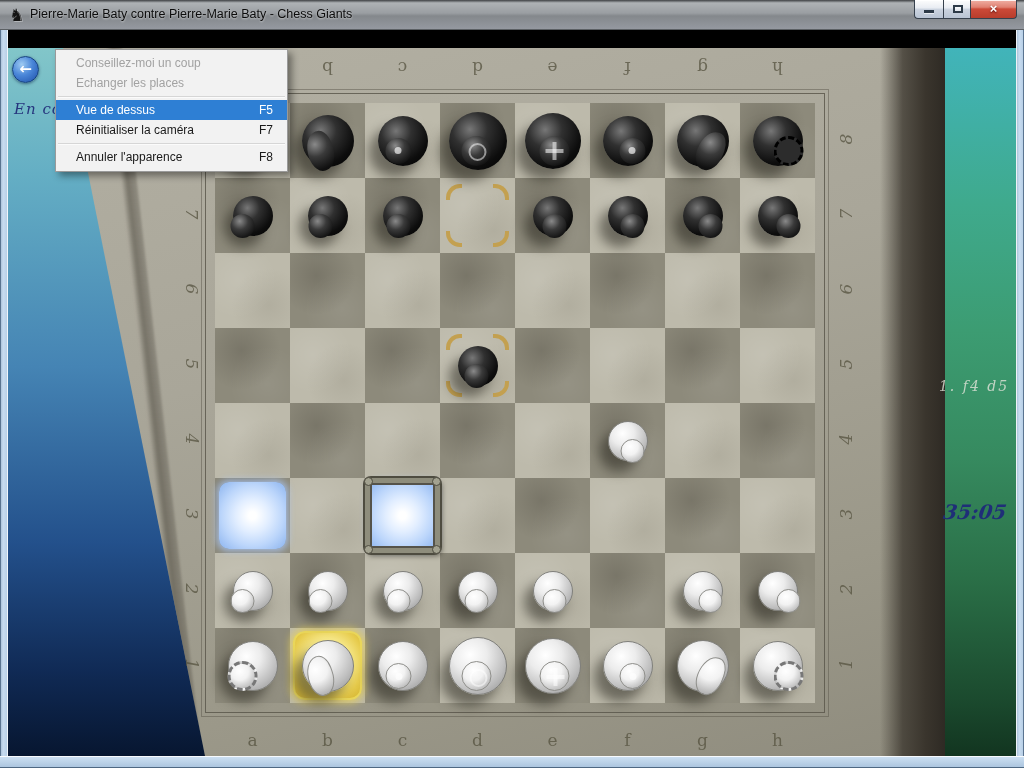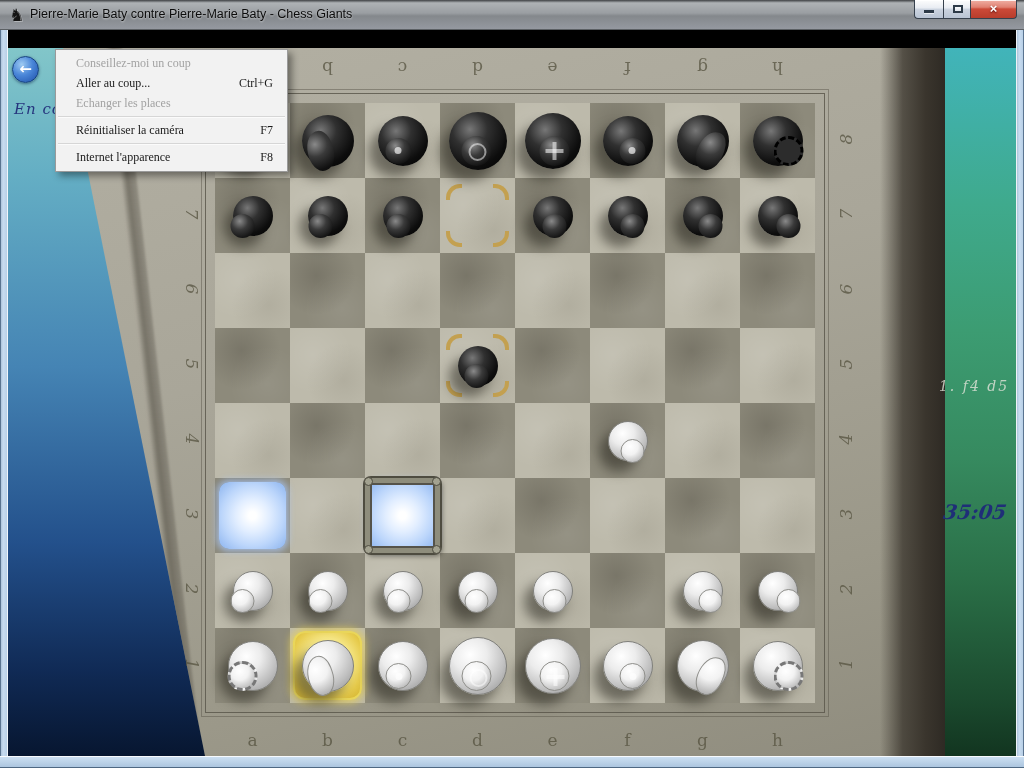--- a/index.html
+++ b/index.html
@@ -140,21 +140,21 @@
            font-family:"DejaVu Serif", serif; font-style:italic; font-size:20px; font-weight:bold; color:#1f2e78;
            transform:skewX(-8deg); }
   .status-msg { position:absolute; right:6px; top:672px; font-family:"DejaVu Serif", serif; font-style:italic;
                 font-size:21px; color:rgba(218,218,208,.88); text-shadow:1px 2px 3px rgba(20,18,14,.8);
                 white-space:nowrap; }
 
   
   .dropdown { position:absolute; left:55px; top:49px; width:233px; background:#f2f2f2;
               border:1px solid #9a9a9a; box-shadow:4px 4px 7px rgba(0,0,0,.4); padding:3px 0 4px 0; z-index:50; }
   .dd-item { height:20px; display:flex; align-items:center; justify-content:space-between;
-             padding:0 14px 0 20px; font-size:12px; color:#1a1a1a;font-family:Liberation Serif, serif; }
+             padding:0 14px 0 20px; font-size:12px; color:#1a1a1a; }
   .dd-item .sc { color:#1a1a1a; }
   .dd-item.disabled, .dd-item.disabled .sc { color:#a2a2a2; }
   .dd-item.highlighted { background:#2e7fd4; color:#fff; }
   .dd-item.highlighted .sc { color:#fff; }
   .dd-sep { height:1px; background:#d6d6d6; margin:3px 2px; box-shadow:0 1px 0 #fbfbfb; }
 </style>
 </head>
 <body>
 
 <div class="window">
@@ -442,33 +442,33 @@
 
   <div class="border-l"></div>
   <div class="border-r"></div>
   <div class="border-b"></div>
 
   <div class="dropdown">
       <div class="dd-item disabled">
         <span>Conseillez-moi un coup</span>
         <span class="sc"></span>
       </div>
-      <div class="dd-item">
-        <span>Aller au coup...</span>
-        <span class="sc">Ctrl+G</span>
-      </div>
       <div class="dd-item disabled">
         <span>Echanger les places</span>
         <span class="sc"></span>
       </div>
       <div class="dd-sep"></div>
+      <div class="dd-item highlighted">
+        <span>Vue de dessus</span>
+        <span class="sc">F5</span>
+      </div>
       <div class="dd-item">
         <span>Réinitialiser la caméra</span>
         <span class="sc">F7</span>
       </div>
       <div class="dd-sep"></div>
       <div class="dd-item">
-        <span>Internet l'apparence</span>
+        <span>Annuler l'apparence</span>
         <span class="sc">F8</span>
       </div>
     </div>
 
 </div>
 
 </body></html>

